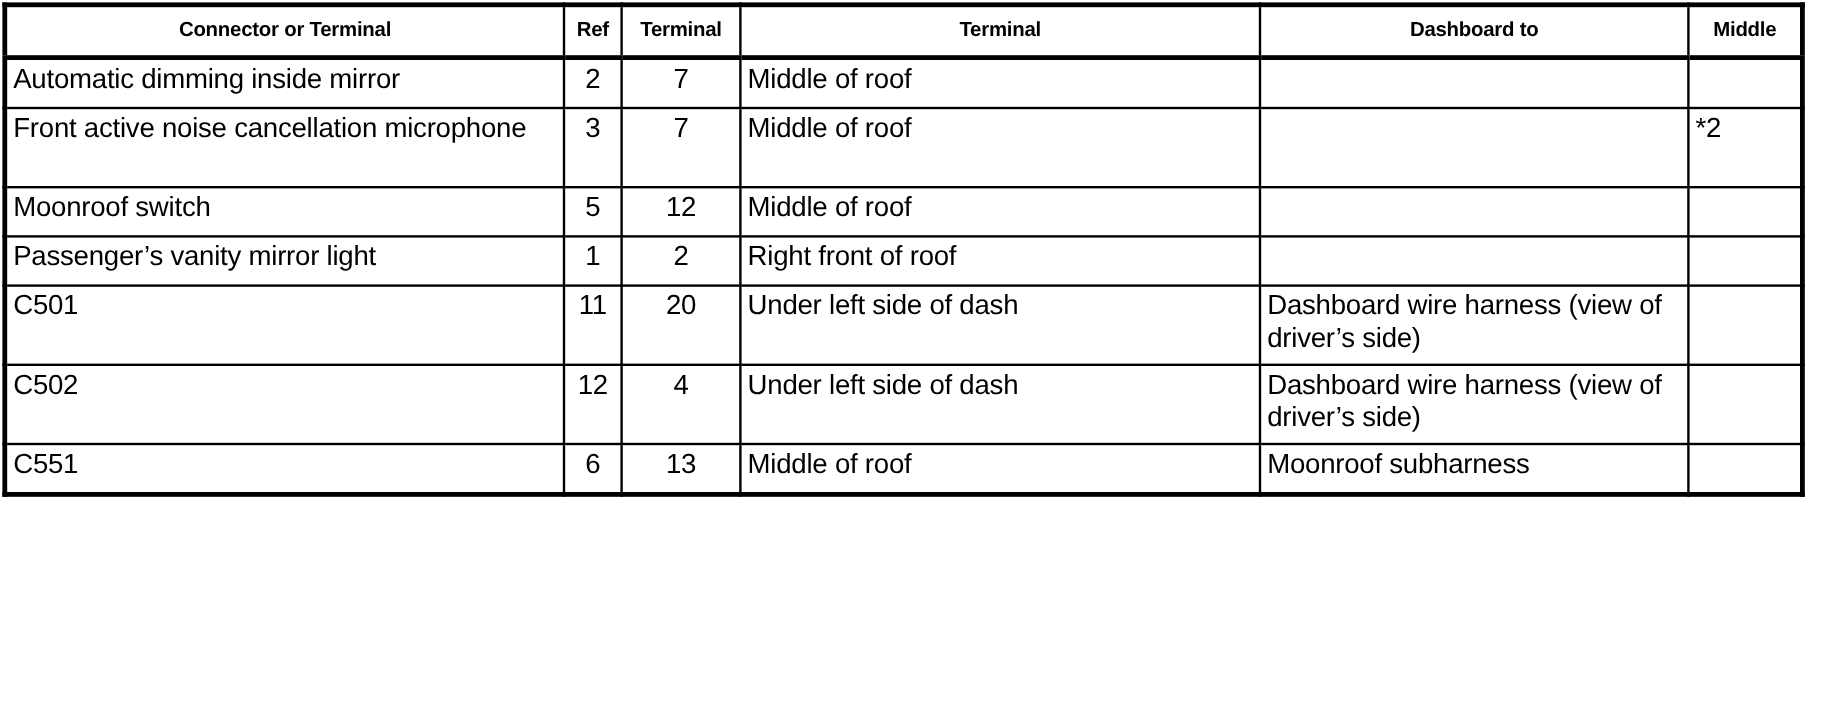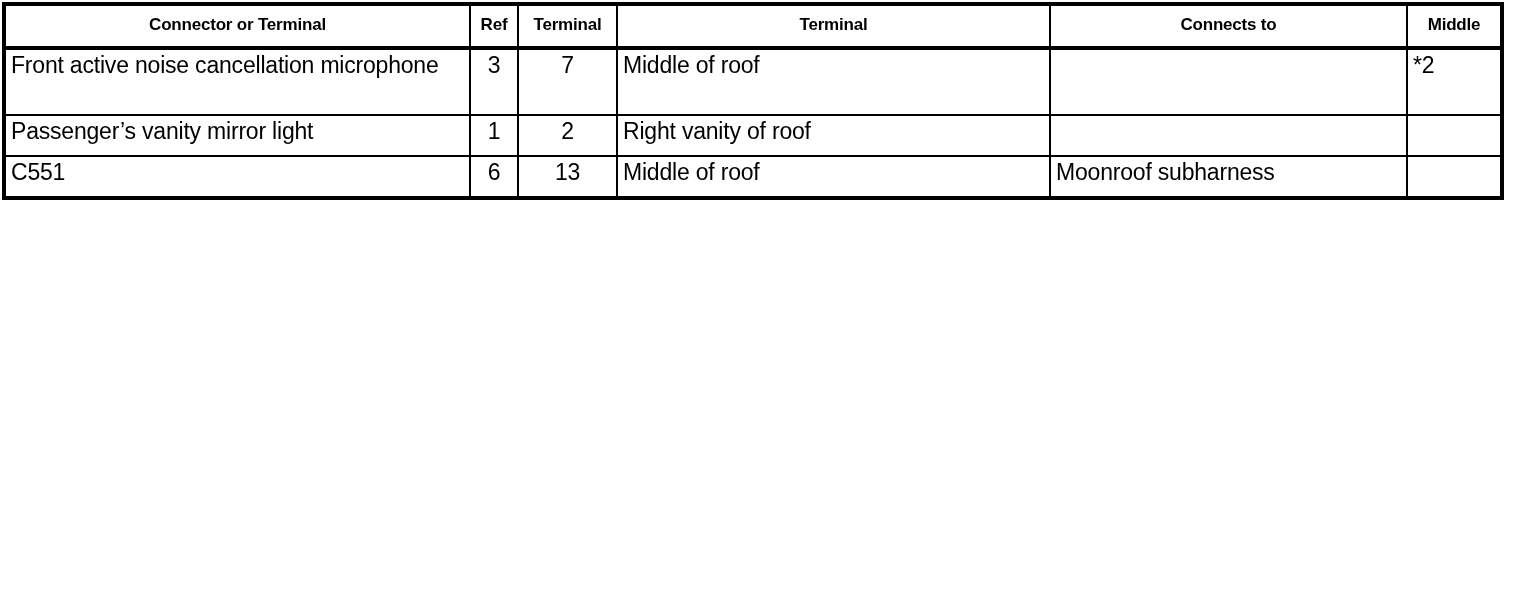--- a/index.html
+++ b/index.html
@@ -92,40 +92,72 @@
       <col class="c-loc">
       <col class="c-conn">
       <col class="c-notes">
     </colgroup>
     <thead>
       <tr>
         <th>Connector or Terminal</th>
         <th>Ref</th>
         <th>Terminal</th>
         <th>Terminal</th>
-        <th>Connects to</th>
+        <th>Dashboard to</th>
         <th>Middle</th>
       </tr>
     </thead>
     <tbody id="table-body">
 
+    <tr class="r-1line">
+          <td class="vtop">Automatic dimming inside mirror</td>
+          <td class="num vmid">2</td>
+          <td class="num vmid">7</td>
+          <td class="vtop">Middle of roof</td>
+          <td class="vtop"></td>
+          <td class="vtop"></td>
+        </tr>
         <tr class="r-2line">
           <td class="vtop">Front active noise cancellation microphone</td>
           <td class="num vmid">3</td>
           <td class="num vmid">7</td>
           <td class="vtop">Middle of roof</td>
           <td class="vtop"></td>
           <td class="vtop vmid">*2</td>
         </tr>
         <tr class="r-1line">
+          <td class="vtop">Moonroof switch</td>
+          <td class="num vmid">5</td>
+          <td class="num vmid">12</td>
+          <td class="vtop">Middle of roof</td>
+          <td class="vtop"></td>
+          <td class="vtop"></td>
+        </tr>
+        <tr class="r-1line">
           <td class="vtop">Passenger’s vanity mirror light</td>
           <td class="num vmid">1</td>
           <td class="num vmid">2</td>
-          <td class="vtop">Right vanity of roof</td>
+          <td class="vtop">Right front of roof</td>
           <td class="vtop"></td>
+          <td class="vtop"></td>
+        </tr>
+        <tr class="r-tall">
+          <td class="vtop">C501</td>
+          <td class="num vtop">11</td>
+          <td class="num vtop">20</td>
+          <td class="vtop">Under left side of dash</td>
+          <td class="vtop">Dashboard wire harness (view of driver’s side)</td>
+          <td class="vtop"></td>
+        </tr>
+        <tr class="r-tall">
+          <td class="vtop">C502</td>
+          <td class="num vtop">12</td>
+          <td class="num vtop">4</td>
+          <td class="vtop">Under left side of dash</td>
+          <td class="vtop">Dashboard wire harness (view of driver’s side)</td>
           <td class="vtop"></td>
         </tr>
         <tr class="r-1line">
           <td class="vtop">C551</td>
           <td class="num vmid">6</td>
           <td class="num vmid">13</td>
           <td class="vtop">Middle of roof</td>
           <td class="vtop">Moonroof subharness</td>
           <td class="vtop"></td>
         </tr>

